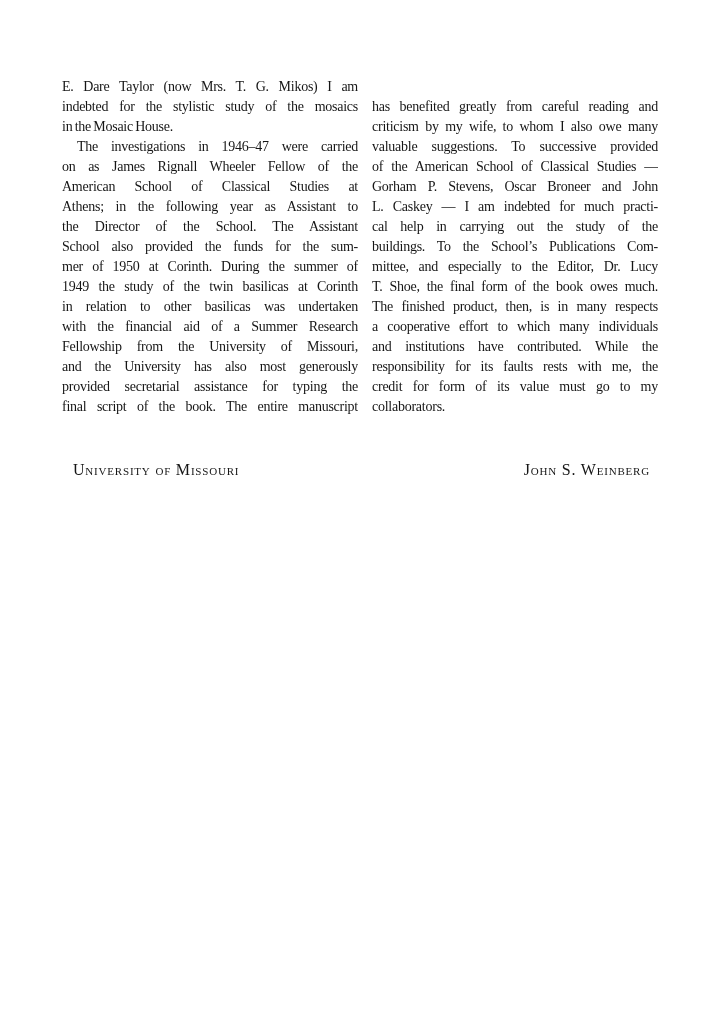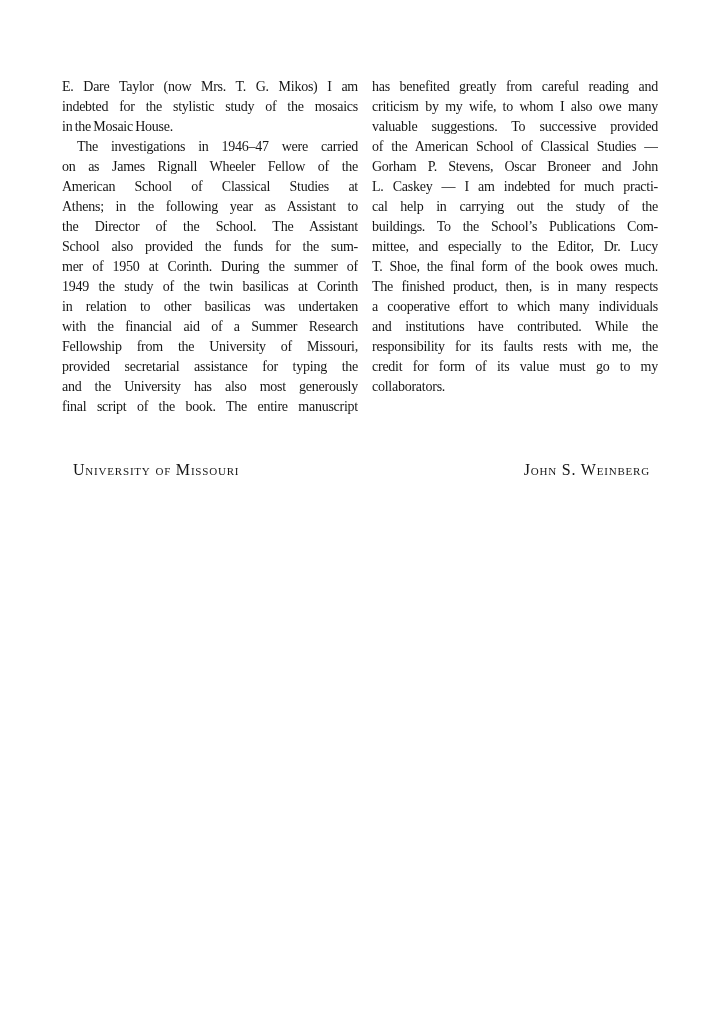--- a/index.html
+++ b/index.html
@@ -39,20 +39,21 @@
     font-weight: bold;
     font-size: 15px;
   }
   .columns {
     position: absolute;
     top: 77px;
     left: 62px;
     width: 596px;
     display: flex;
     gap: 14px;
+    align-items: flex-end;
   }
   .column {
     font-size: 14px;
     letter-spacing: -0.25px;
     word-spacing: -1px;
   }
   .column.left  { width: 296px; }
   .column.right { width: 286px; }
   .line {
     height: 20px;
@@ -102,22 +103,22 @@
         <div class="line">on as James Rignall Wheeler Fellow of the</div>
         <div class="line">American School of Classical Studies at</div>
         <div class="line">Athens; in the following year as Assistant to</div>
         <div class="line">the Director of the School. The Assistant</div>
         <div class="line">School also provided the funds for the sum-</div>
         <div class="line">mer of 1950 at Corinth. During the summer of</div>
         <div class="line">1949 the study of the twin basilicas at Corinth</div>
         <div class="line">in relation to other basilicas was undertaken</div>
         <div class="line">with the financial aid of a Summer Research</div>
         <div class="line">Fellowship from the University of Missouri,</div>
+        <div class="line">and the University has also most generously</div>
         <div class="line">provided secretarial assistance for typing the</div>
-        <div class="line">and the University has also most generously</div>
         <div class="line">final script of the book. The entire manuscript</div>
       </div>
     <div class="column right">
         <div class="line">has benefited greatly from careful reading and</div>
         <div class="line">criticism by my wife, to whom I also owe many</div>
         <div class="line">valuable suggestions. To successive provided</div>
         <div class="line">of the American School of Classical Studies —</div>
         <div class="line">Gorham P. Stevens, Oscar Broneer and John</div>
         <div class="line">L. Caskey — I am indebted for much practi-</div>
         <div class="line">cal help in carrying out the study of the</div>

